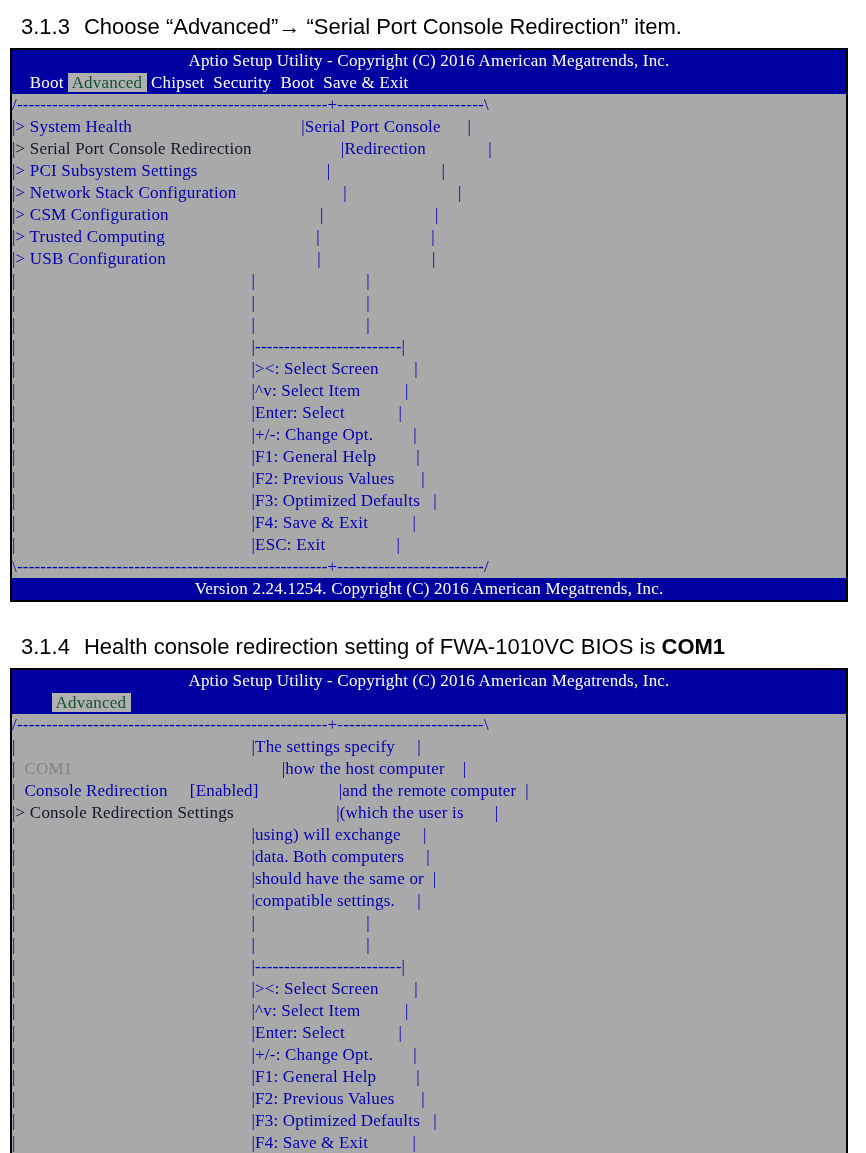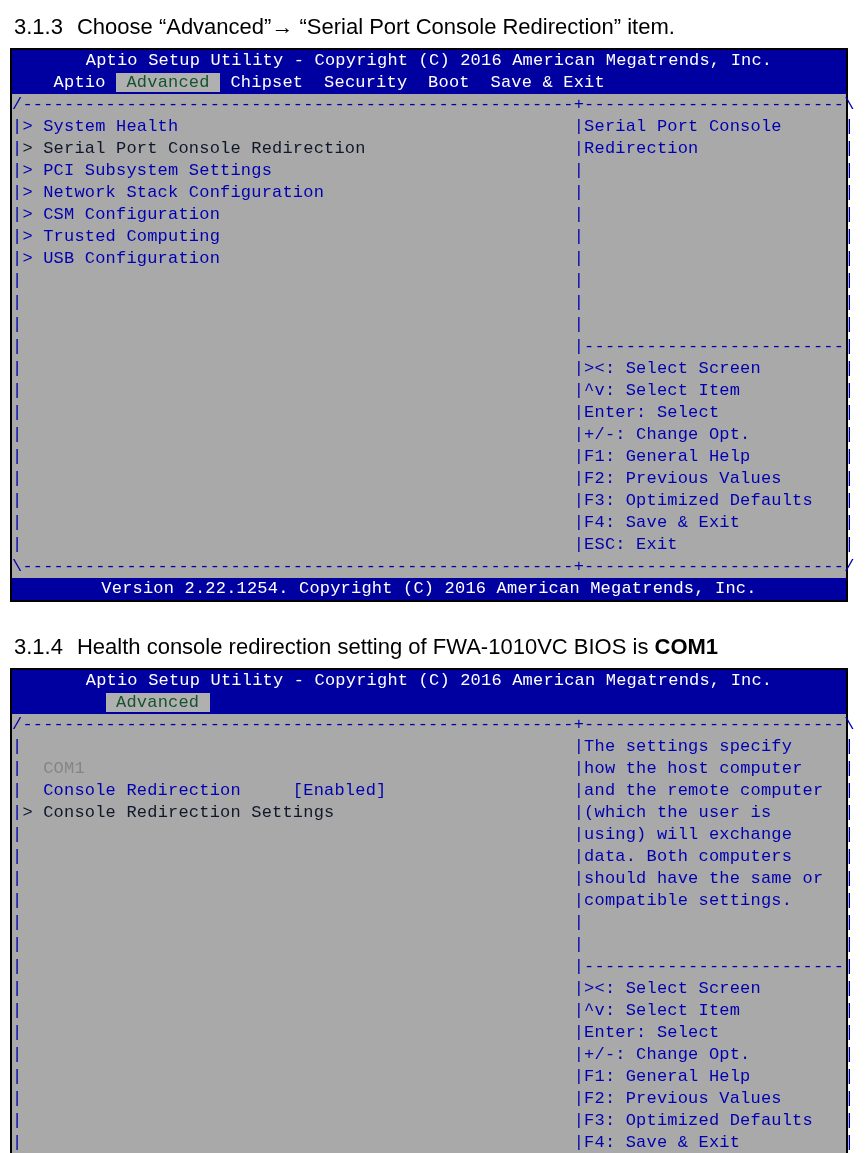--- a/index.html
+++ b/index.html
@@ -5,32 +5,32 @@
   body {
     margin: 0;
     padding: 10px 10px 10px 10px;
     background: #fff;
     font-family: Arial, Helvetica, sans-serif;
     width: 866px;
     box-sizing: border-box;
   }
   .caption {
     font-size: 22px;
-    margin: 4px 0 8px 4px;
+    margin: 4px 0 8px 11px;
     color: #000;
   }
   .caption .num {
     margin-right: 14px;
   }
   .bios-box {
     border: 2px solid #000;
     width: 838px;
     box-sizing: border-box;
     background: #a9a9a9;
-    font-family: Liberation Mono, monospace;
+    font-family: Liberation Serif, serif;
     font-size: 17px;
     line-height: 22px;
     letter-spacing: 0.2px;
   }
   .titlebar {
     background: #0000a0;
     color: #ffffff;
     text-align: center;
     padding: 0 0;
     white-space: pre;
@@ -64,23 +64,23 @@
 </style>
 </head>
 <body>
 
 <div class="caption">
   <span class="num">3.1.3</span><span>Choose “Advanced”</span><span>→</span><span> “Serial Port Console Redirection” item.</span>
 </div>
 
 <div class="bios-box">
   <div class="titlebar">Aptio Setup Utility - Copyright (C) 2016 American Megatrends, Inc.</div>
-  <div class="menubar"><span>    Aptio </span><span class="sel"> Advanced </span><span> Chipset  Security  Boot  Save &amp; Exit                        </span></div>
+  <div class="menubar"><span>    Boot </span><span class="sel"> Advanced </span><span> Chipset  Security  Boot  Save &amp; Exit                        </span></div>
   <div class="bios-body" id="body1"><span class="line">/-----------------------------------------------------+-------------------------\</span><span class="line">|&gt; System Health                                      |Serial Port Console      |</span><span class="line">|<span class="hl">&gt; Serial Port Console Redirection                    </span>|Redirection              |</span><span class="line">|&gt; PCI Subsystem Settings                             |                         |</span><span class="line">|&gt; Network Stack Configuration                        |                         |</span><span class="line">|&gt; CSM Configuration                                  |                         |</span><span class="line">|&gt; Trusted Computing                                  |                         |</span><span class="line">|&gt; USB Configuration                                  |                         |</span><span class="line">|                                                     |                         |</span><span class="line">|                                                     |                         |</span><span class="line">|                                                     |                         |</span><span class="line">|                                                     |-------------------------|</span><span class="line">|                                                     |&gt;&lt;: Select Screen        |</span><span class="line">|                                                     |^v: Select Item          |</span><span class="line">|                                                     |Enter: Select            |</span><span class="line">|                                                     |+/-: Change Opt.         |</span><span class="line">|                                                     |F1: General Help         |</span><span class="line">|                                                     |F2: Previous Values      |</span><span class="line">|                                                     |F3: Optimized Defaults   |</span><span class="line">|                                                     |F4: Save &amp; Exit          |</span><span class="line">|                                                     |ESC: Exit                |</span><span class="line">\-----------------------------------------------------+-------------------------/</span></div>
-  <div class="footer">Version 2.22.1254. Copyright (C) 2016 American Megatrends, Inc.</div>
+  <div class="footer">Version 2.24.1254. Copyright (C) 2016 American Megatrends, Inc.</div>
 </div>
 
 <div style="height:28px"></div>
 
 <div class="caption">
   <span class="num">3.1.4</span><span>Health console redirection setting of FWA-1010VC BIOS is </span><span class="bold">COM1</span>
 </div>
 
 <div class="bios-box">
   <div class="titlebar">Aptio Setup Utility - Copyright (C) 2016 American Megatrends, Inc.</div>

